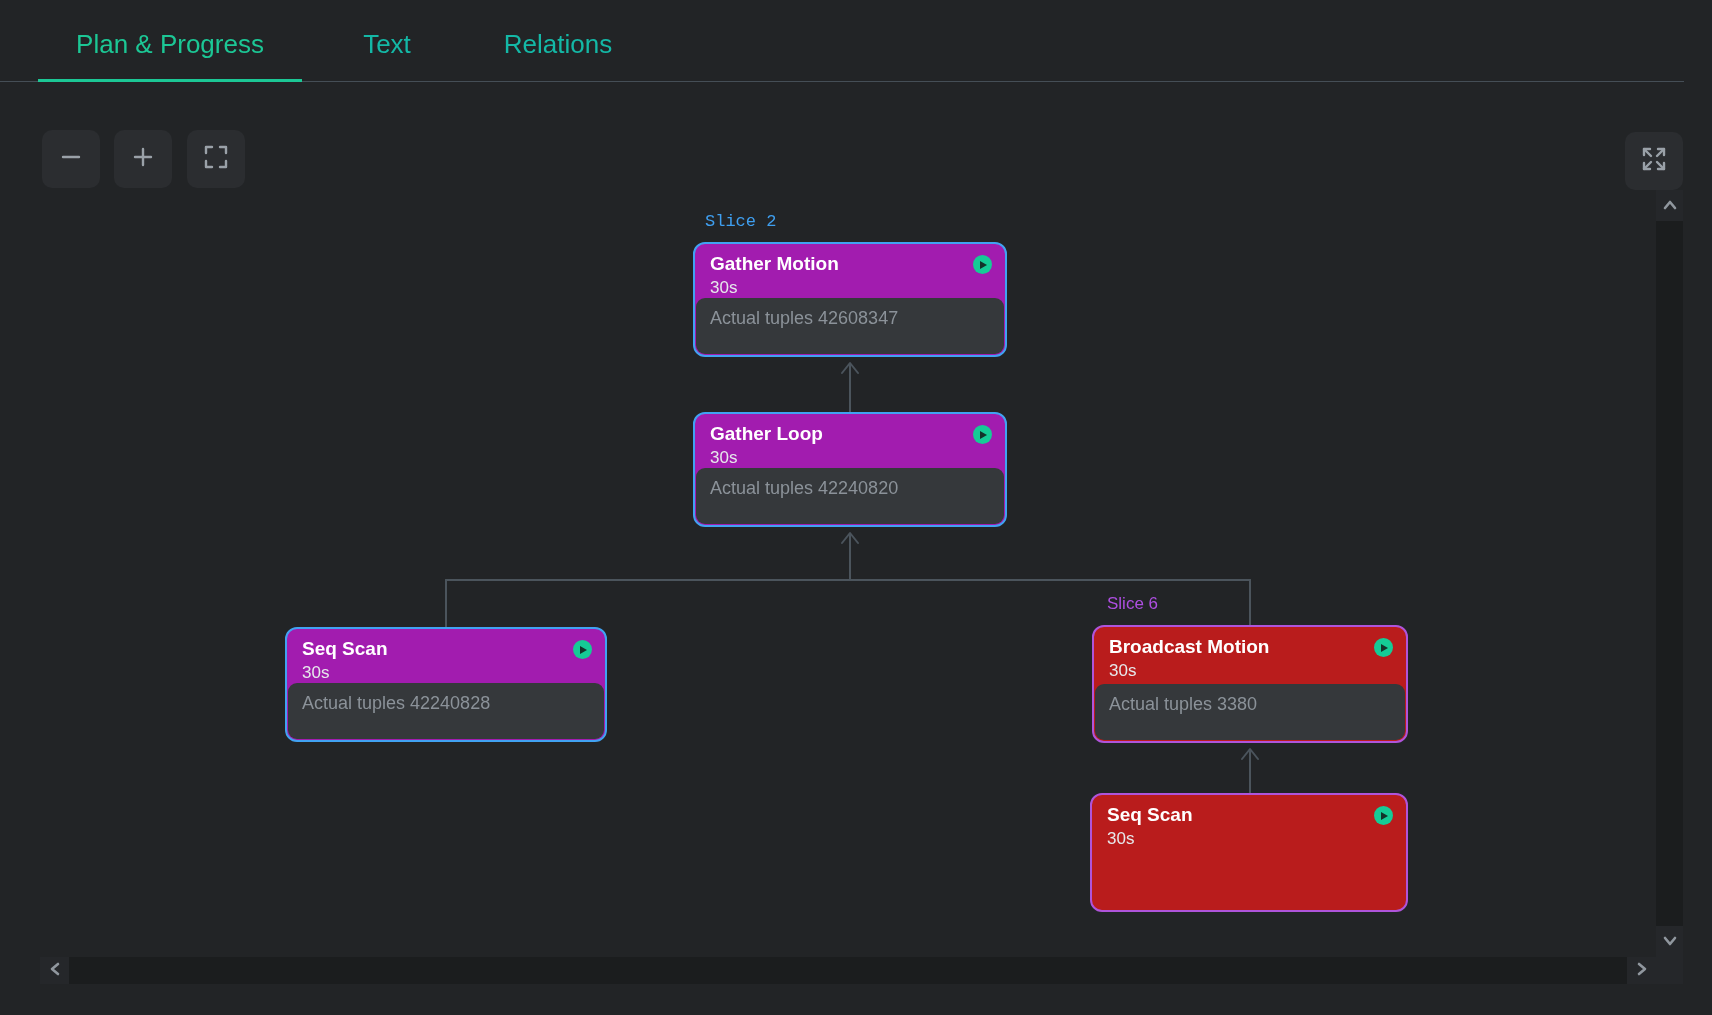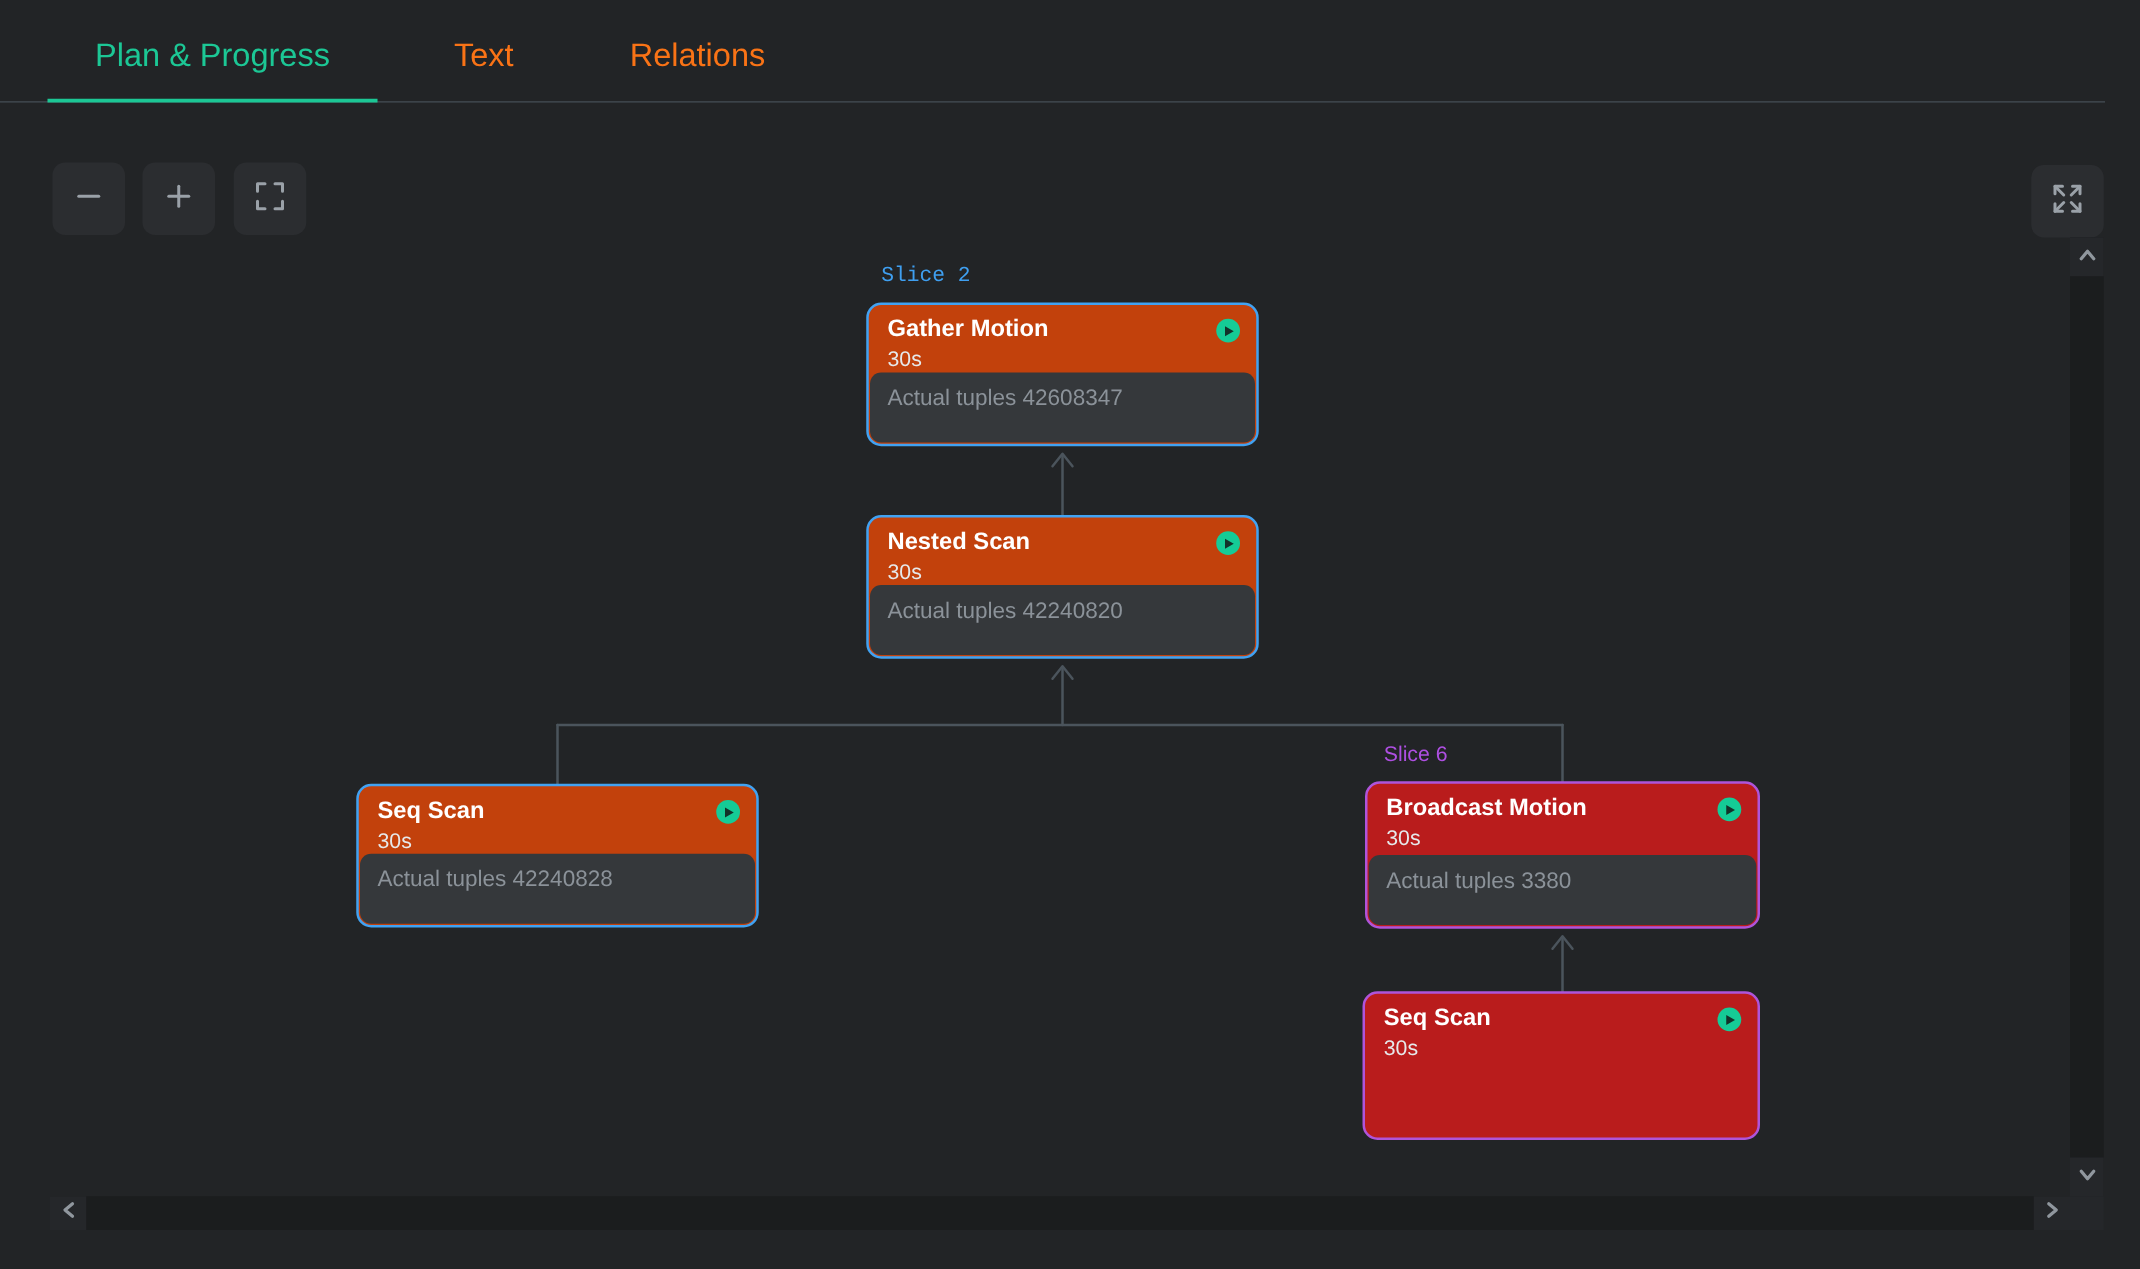--- a/index.html
+++ b/index.html
@@ -7,42 +7,42 @@
     width:1712px;height:1015px;position:relative;overflow:hidden;
     font-family:"Liberation Sans","DejaVu Sans",sans-serif;
     -webkit-font-smoothing:antialiased;
   }
   
   .tabbar{
     position:absolute;left:0;top:0;width:1684px;height:82px;
     box-sizing:border-box;border-bottom:1px solid #454e56;
     display:flex;align-items:center;padding-top:8px;
   }
-  .tab{font-size:26px;font-weight:500;color:#f97316;text-align:center;cursor:pointer;}
+  .tab{font-size:26px;font-weight:500;color:#14b8a6;text-align:center;cursor:pointer;}
   .tab.t1{width:264px;margin-left:38px;color:#1cc795;}
   .tab.t2{width:170px;}
   .tab.t3{width:172px;}
   .tab-underline{
     position:absolute;left:38px;top:79px;width:264px;height:3px;background:#1cc795;
   }
   
   .sq-btn{
     position:absolute;width:58px;height:58px;border-radius:10px;background:#2b2d30;
     display:flex;align-items:center;justify-content:center;cursor:pointer;
   }
   .sq-btn svg{stroke:#9aa1a8;fill:none;stroke-width:2.4;stroke-linecap:round;stroke-linejoin:round;}
   
   .edges{position:absolute;left:0;top:0;pointer-events:none;}
   .slice-label{position:absolute;font-size:17px;font-weight:400;}
   .slice-blue{color:#3f9ff0;font-family:Liberation Mono, monospace;}
   .slice-purple{color:#ae4fe1;}
   .node{
     position:absolute;box-sizing:border-box;border-radius:12px;border:2px solid;cursor:pointer;
   }
-  .node.blue{border-color:#41a2f2;background:#c2410c;}
+  .node.blue{border-color:#41a2f2;background:#a21caf;}
   .node.purple{border-color:#af54da;background:#b91c1c;}
   .node-title{margin:9px 44px 0 15px;font-size:19px;font-weight:700;color:#ffffff;white-space:nowrap;}
   .node-duration{margin:3px 15px 0 15px;font-size:17px;color:#e6e9eb;}
   .node-body{
     position:absolute;left:1px;right:1px;bottom:1px;height:56px;border-radius:9px;
     background:#35383b;display:flex;align-items:flex-end;padding:0 14px 25px 14px;box-sizing:border-box;
   }
   .node-detail{font-size:18px;color:#8b9299;white-space:nowrap;}
   .play-badge{
     position:absolute;top:11px;right:13px;width:19px;height:19px;border-radius:50%;
@@ -140,21 +140,21 @@
   <div class="node-duration">30s</div>
   <div class="play-badge">
       <span class="tri"></span>
     </div>
   <div class="node-body">
     <span class="node-detail">Actual tuples 42608347</span>
   </div>
 </div>
 
 <div class="node blue" style="left:693px;top:412px;width:314px;height:115px;">
-  <div class="node-title">Nested Scan</div>
+  <div class="node-title">Gather Loop</div>
   <div class="node-duration">30s</div>
   <div class="play-badge">
       <span class="tri"></span>
     </div>
   <div class="node-body">
     <span class="node-detail">Actual tuples 42240820</span>
   </div>
 </div>
 
 <div class="node blue" style="left:285px;top:627px;width:322px;height:115px;">

